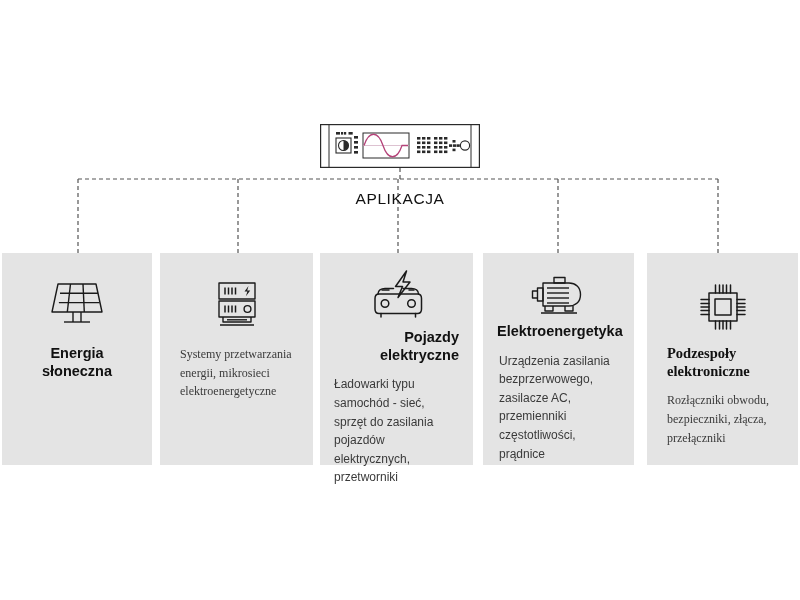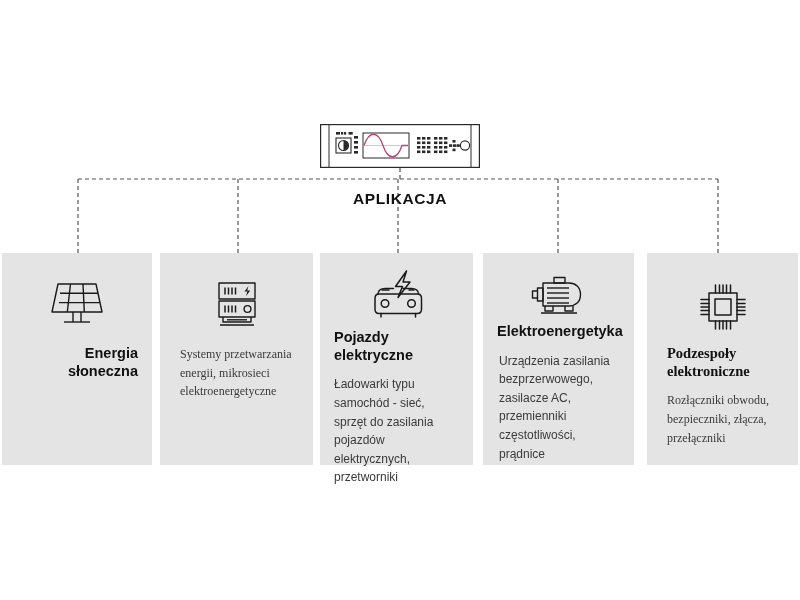--- a/index.html
+++ b/index.html
@@ -43,21 +43,21 @@
   }
 
   
   .aplikacja-label {
     position: absolute;
     left: 0;
     top: 190px;
     width: 800px;
     text-align: center;
     font-size: 15.5px;
-    font-weight: bold;
+    font-weight: normal;
     letter-spacing: 0.6px;
     color: #111111;
   }
 
   
   .cards {
     position: absolute;
     left: 0;
     top: 253px;
     width: 800px;
@@ -95,23 +95,23 @@
     color: #3a3a3a;
   }
 
   
   .card-1 { left: 2px;   width: 150px; }
   .card-2 { left: 160px; width: 153px; }
   .card-3 { left: 320px; width: 153px; }
   .card-4 { left: 483px; width: 151px; }
   .card-5 { left: 647px; width: 151px; font-family: Liberation Serif, serif; }
 
-  .card-1 .card-title { text-align: right; width: 100%; }
+  .card-1 .card-title { text-align: center; width: 100%; }
   .card-1 .card-desc  { padding: 0 4px; }
-  .card-3 .card-title { text-align: left; width: 100%; }
+  .card-3 .card-title { text-align: right; width: 100%; }
   .card-4 .card-title { text-align: center; width: 100%; }
   .card-5 .card-title { padding-left: 6px; }
   .card-5 .card-desc  { padding-left: 6px; }
   .card-2 .card-desc  { padding-left: 6px; font-family: Liberation Serif, serif; }
   .card-4 .card-desc  { padding-left: 2px; }
 
   .icon-svg { display: block; }
 </style>
 </head>
 <body>

